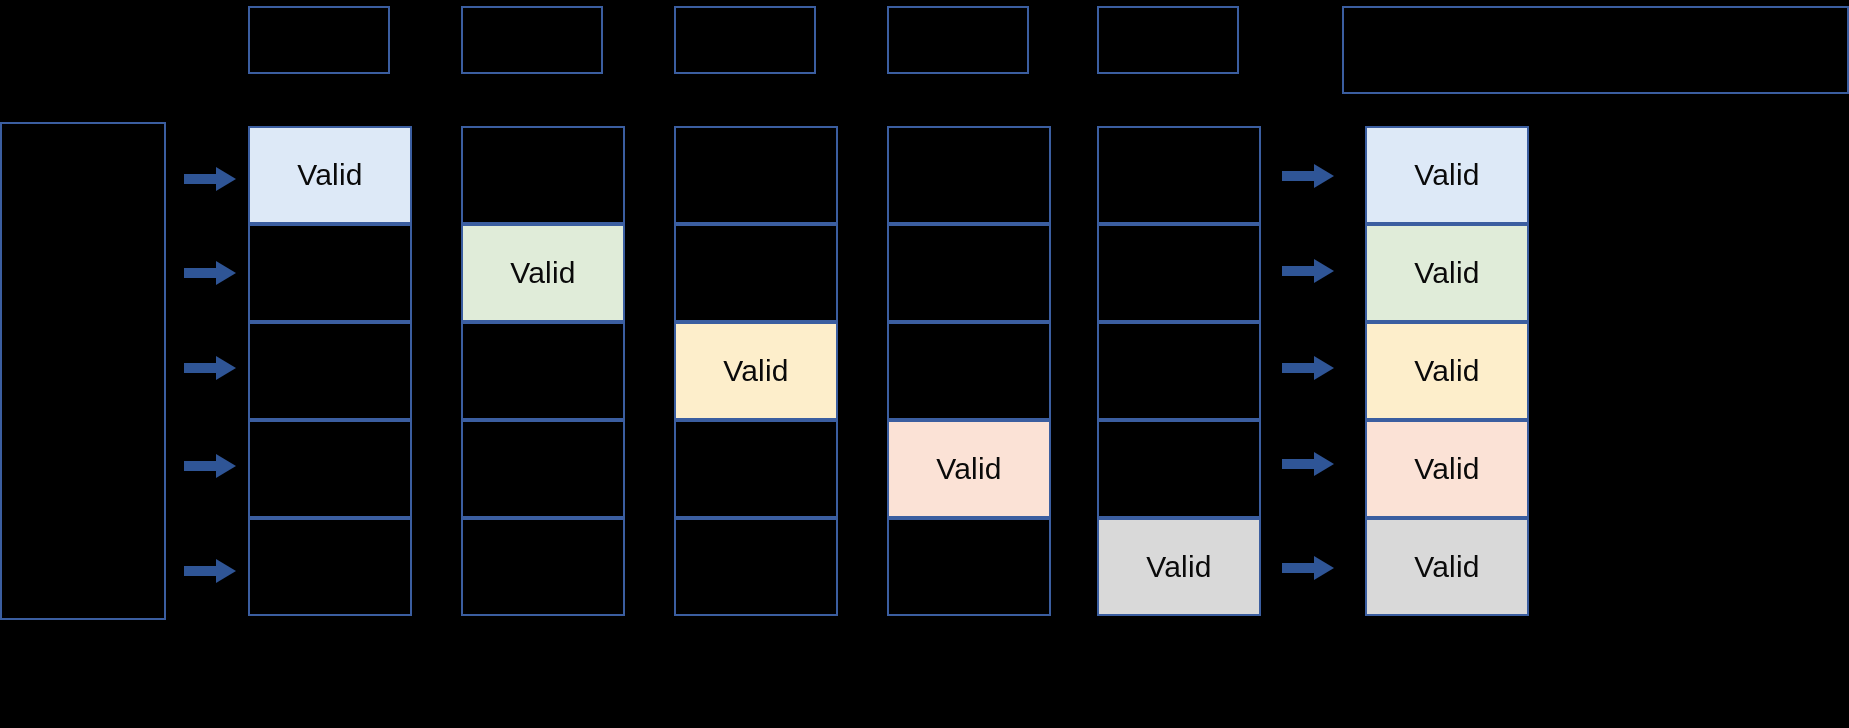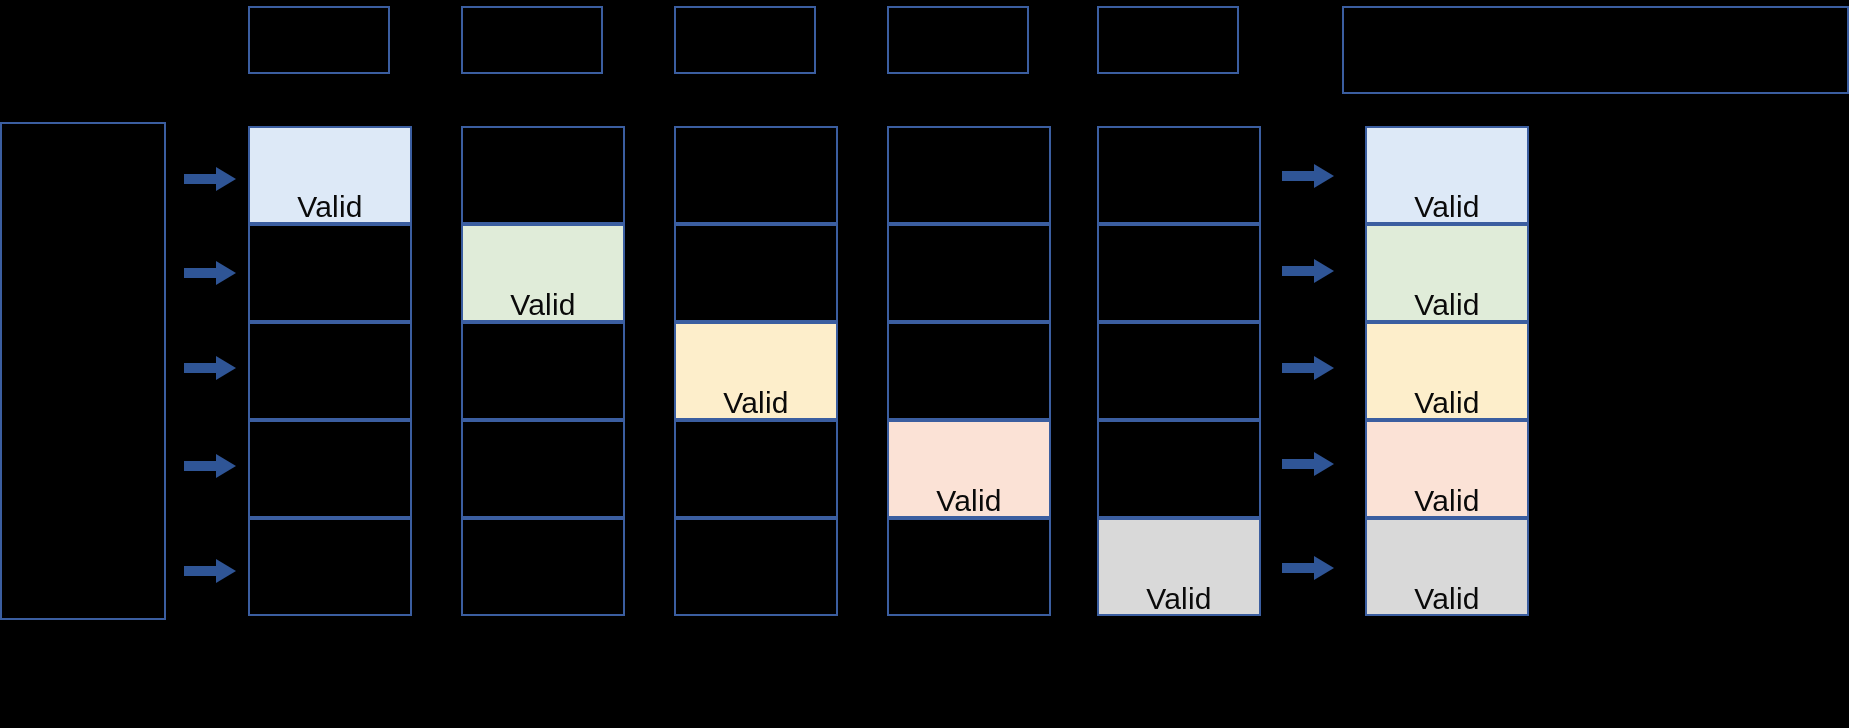--- a/index.html
+++ b/index.html
@@ -29,21 +29,21 @@
     border:2px solid #3b5ea0;
     background:#000000;
     display:flex;
     align-items:center;
     justify-content:center;
     color:#000000;
     font-size:30px;
     letter-spacing:0.2px;
     line-height:1;
   }
-  .cell.filled{ color:#0a0a0a;align-items:flex-end; }
+  .cell.filled{ color:#0a0a0a; }
   .arrow{
     position:absolute;
     height:0;
     pointer-events:none;
   }
   .arrow .shaft{
     position:absolute;
     left:0;
     top:-5px;
     height:10px;

